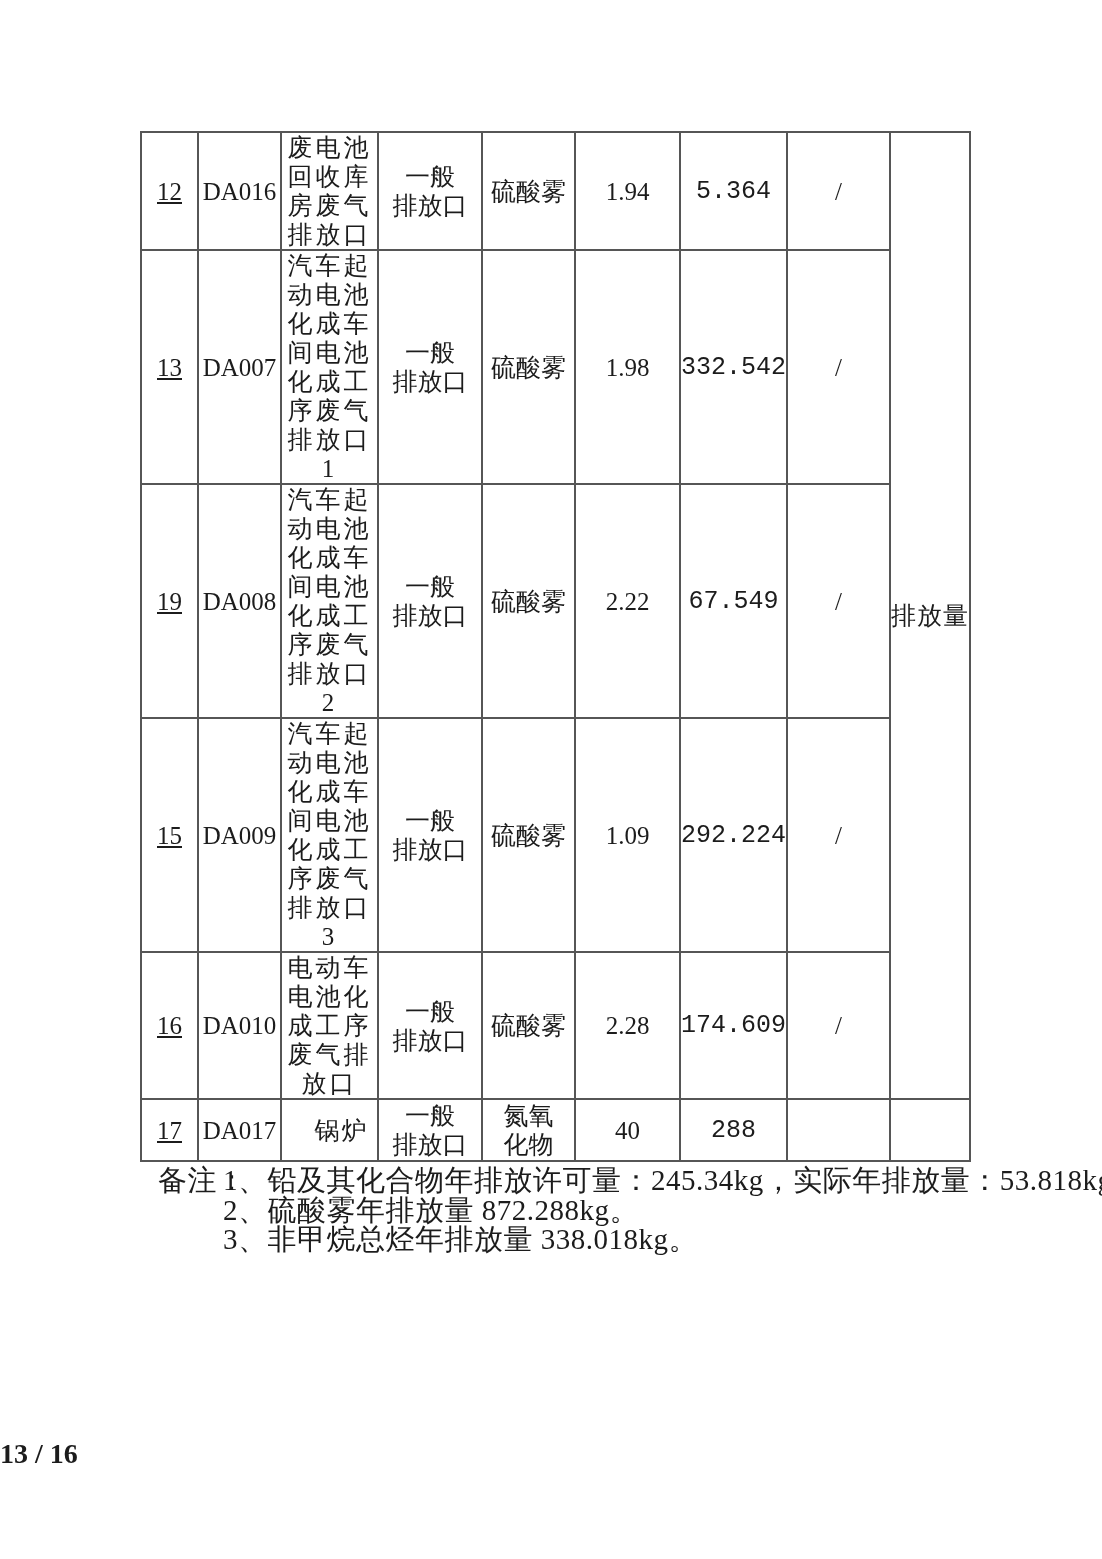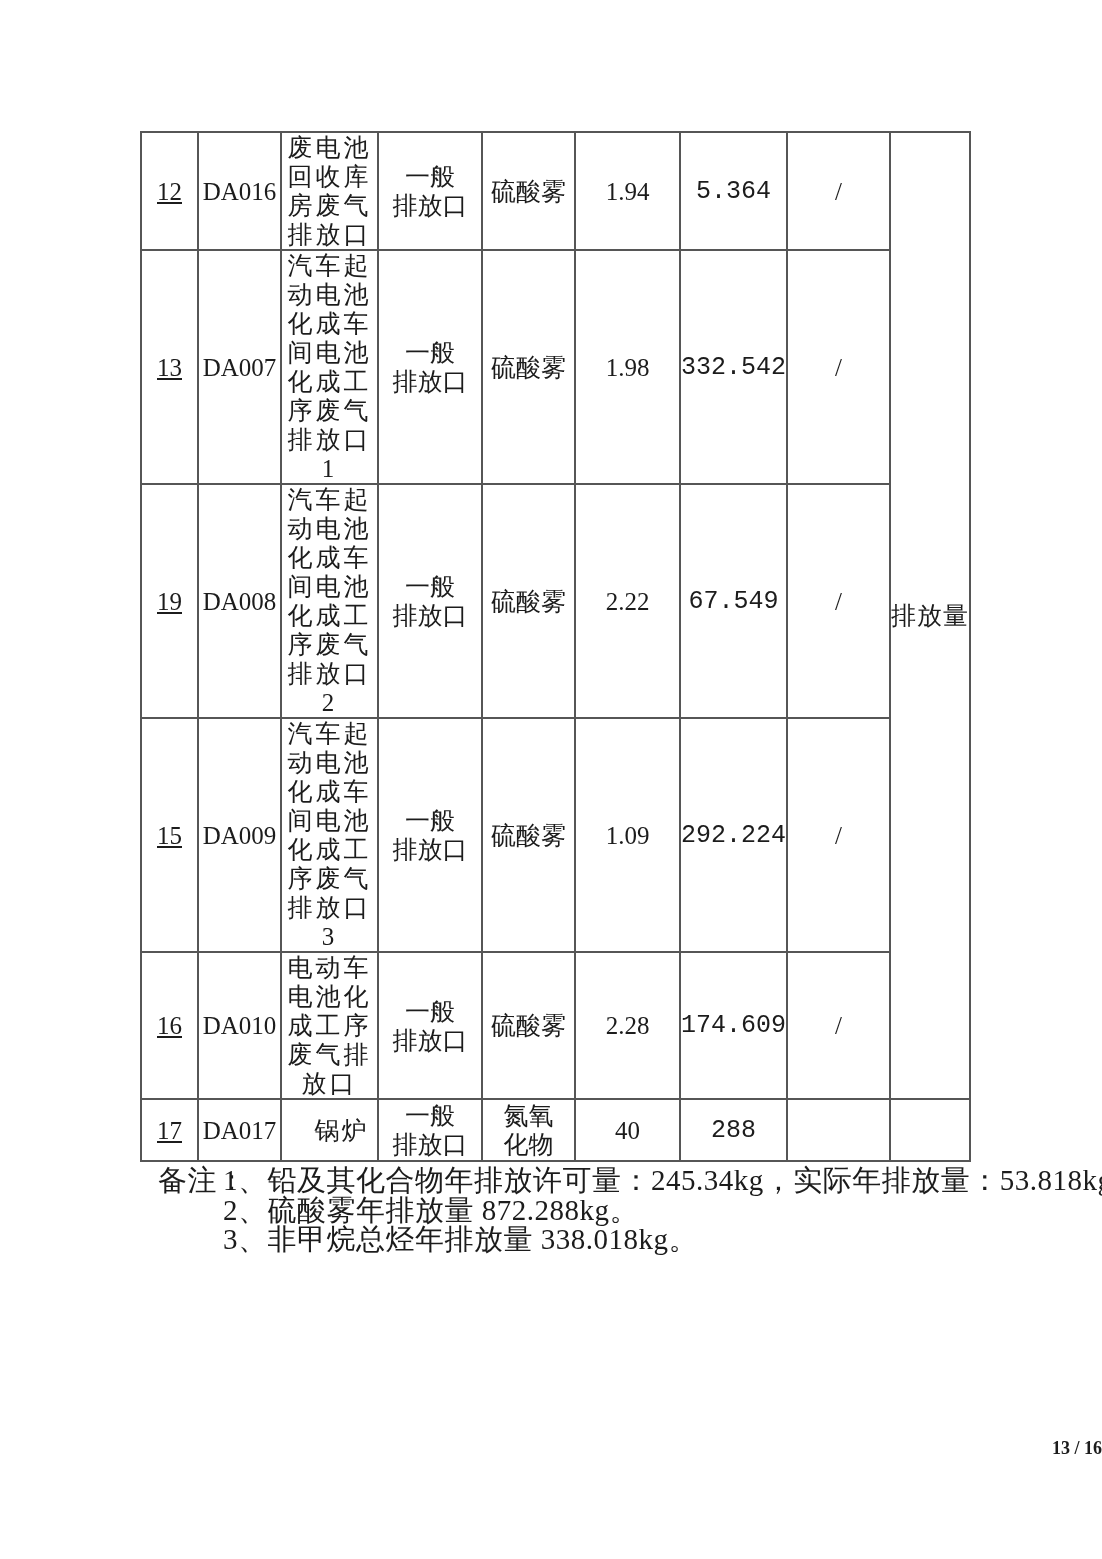--- a/index.html
+++ b/index.html
@@ -89,22 +89,22 @@
   }
   .note-first-text { display: inline-block; vertical-align: top; }
   .note-cont { margin-left: 65px; }
 
   
   .footer {
     position: absolute;
     left: 0;
     top: 1438px;
     width: 100%;
-    text-align: right;
-    font-size: 18px;
+    text-align: left;
+    font-size: 28px;
     font-weight: bold;
   }
 </style>
 </head>
 <body>
 
 <div class="page">
 
   <table class="emissions">
     <colgroup>

